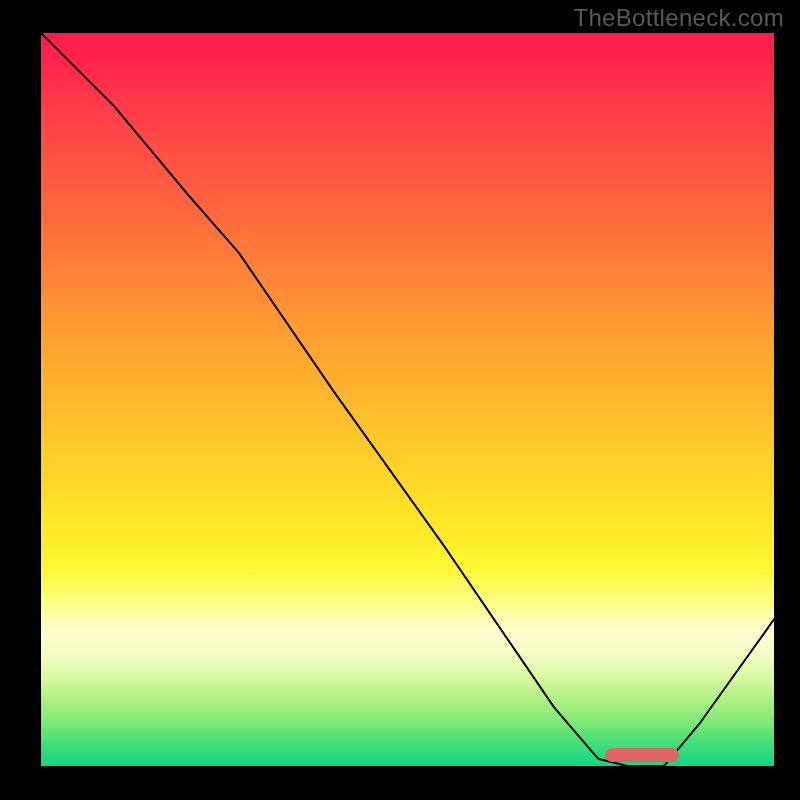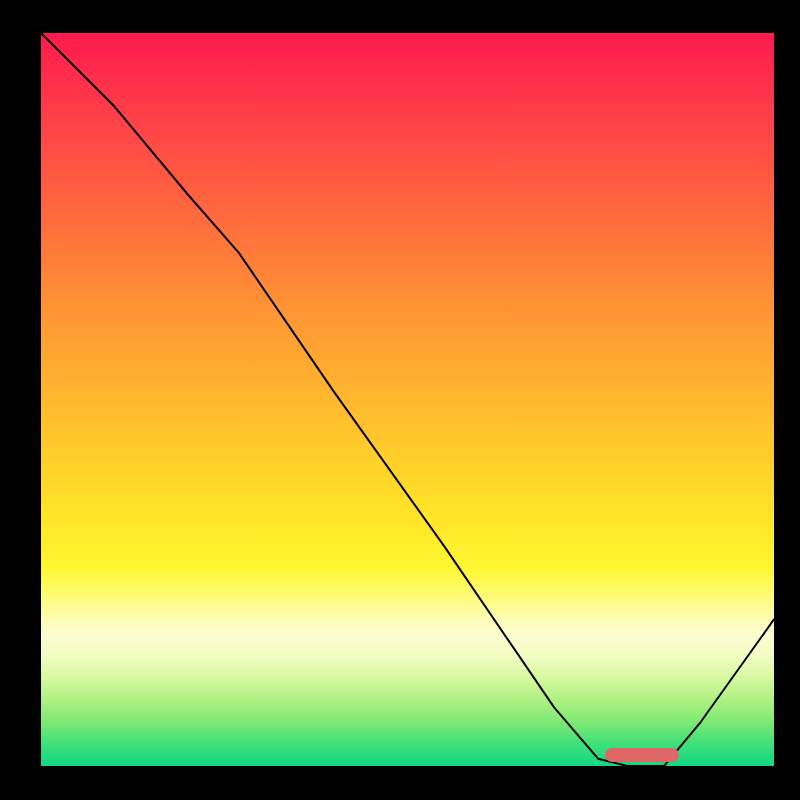--- a/index.html
+++ b/index.html
@@ -69,20 +69,21 @@
     height: 14px;
     border-radius: 7px;
     background: #e06666;
   }
 </style>
 </head>
 <body>
 
 <div class="frame">
 
+  <div class="watermark">TheBottleneck.com</div>
 
   <div class="plot-area">
     <div class="grad"></div>
 
     <svg class="overlay-svg" viewBox="0 0 100 100" preserveAspectRatio="none">
       <path id="curve-path" fill="none" stroke="#000" stroke-width="2" vector-effect="non-scaling-stroke" stroke-linejoin="round" stroke-linecap="round" d="M0.00 0.00 L10.00 10.00 L20.00 22.00 L27.00 30.00 L40.00 49.00 L55.00 70.00 L70.00 92.00 L76.00 99.00 L80.00 100.00 L85.00 100.00 L90.00 94.00 L100.00 80.00"></path>
     </svg>
 
     <div class="marker" id="marker" style="left: 77%; width: 10%; bottom: calc(1.5% - 7px);"></div>
   </div>

